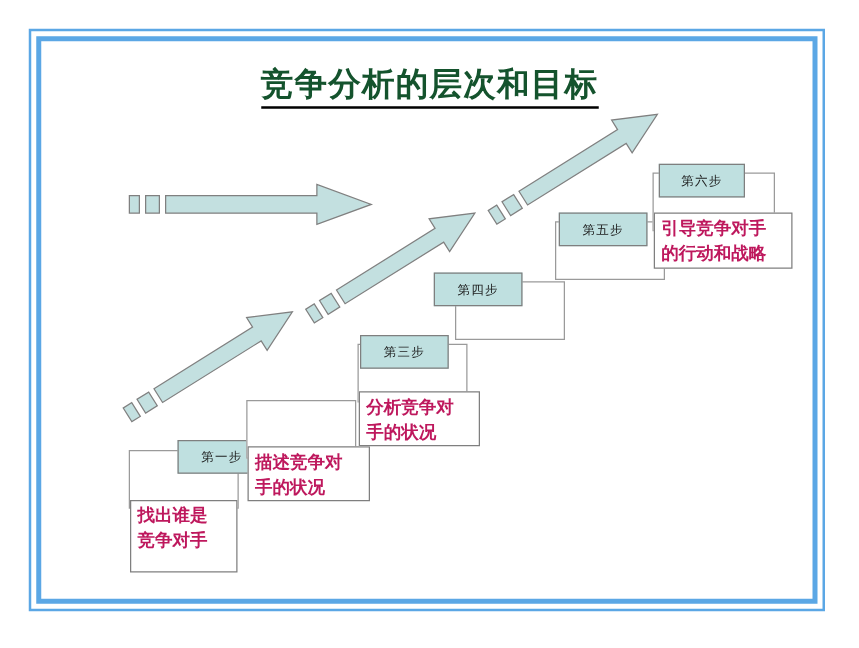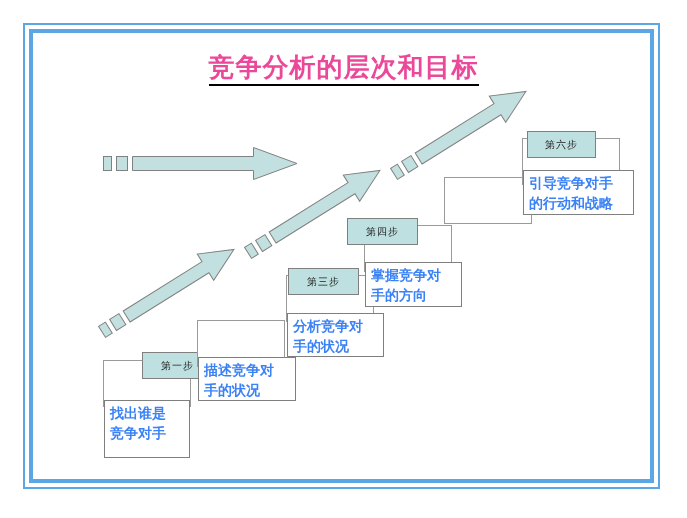--- a/index.html
+++ b/index.html
@@ -31,21 +31,21 @@
     box-sizing:border-box;
   }
 
   
   .title{
     position:absolute;
     left:0;top:50px;width:687px;
     text-align:center;
     font-size:26px;
     font-weight:bold;
-    color:#ec4899;
+    color:#14532d;
     letter-spacing:1px;
     font-family:"DejaVu Serif","Liberation Serif",serif;
   }
   .title span{
     border-bottom:2px solid #000;
     padding-bottom:2px;
   }
 
   
   .arrow{position:absolute;}
@@ -64,21 +64,21 @@
     white-space:nowrap;
     letter-spacing:1px;
   }
 
   
   .desc-box{
     position:absolute;
     background:#FFFFFF;
     border:1px solid #7F7F7F;
     box-sizing:border-box;
-    color:#3b82f6;
+    color:#be185d;
     font-size:14px;
     font-weight:bold;
     font-family:"DejaVu Sans","Liberation Sans",sans-serif;
     line-height:20px;
     padding:2px 5px;
     white-space:pre-line;
     letter-spacing:0px;
   }
 
   
@@ -150,23 +150,22 @@
   <div class="desc-box" style="left:198px;top:357px;width:98px;height:44px;">描述竞争对
 手的状况</div>
 
   <div class="backing" style="left:286px;top:275px;width:88px;height:47px;"></div>
   <div class="step-tag" style="left:288px;top:268px;width:71px;height:27px;">第三步</div>
   <div class="desc-box" style="left:287px;top:313px;width:97px;height:44px;">分析竞争对
 手的状况</div>
 
   <div class="backing" style="left:364px;top:225px;width:88px;height:47px;"></div>
   <div class="step-tag" style="left:347px;top:218px;width:71px;height:27px;">第四步</div>
-  <div class="desc-box" style="left:365px;top:262px;width:97px;height:45px;">掌握竞争对
-手的方向</div>
 
   <div class="backing" style="left:444px;top:177px;width:88px;height:47px;"></div>
+  <div class="step-tag" style="left:447px;top:170px;width:71px;height:27px;">第五步</div>
 
   <div class="backing" style="left:522px;top:138px;width:98px;height:47px;"></div>
   <div class="step-tag" style="left:527px;top:131px;width:69px;height:27px;">第六步</div>
   <div class="desc-box" style="left:523px;top:170px;width:111px;height:45px;">引导竞争对手
 的行动和战略</div>
 
 </div>
 
 </body></html>

